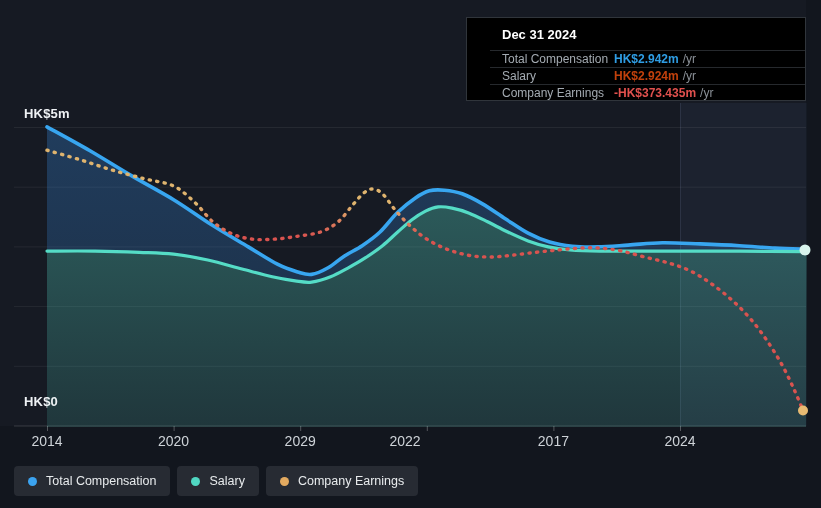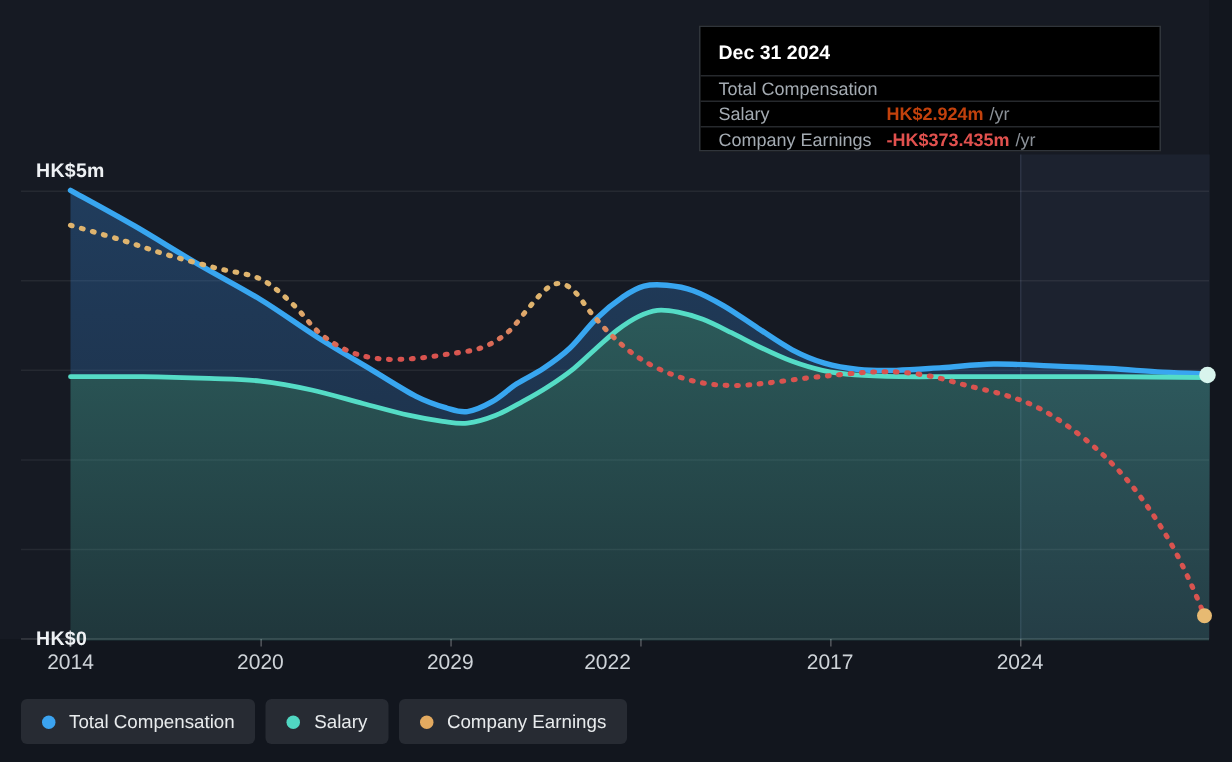--- a/index.html
+++ b/index.html
@@ -2,24 +2,24 @@
 <html><head>
 <meta charset="utf-8">
 <style>
   html,body{margin:0;padding:0;background:#12161e;width:821px;height:508px;overflow:hidden;
     font-family:"Liberation Sans",sans-serif;-webkit-font-smoothing:antialiased;}
   .stage{position:relative;width:821px;height:508px;}
   .plot-bg{position:absolute;left:0;top:0;width:806px;height:426px;background:#161a23;}
   #chart-svg{position:absolute;left:0;top:0;}
   .y-label{position:absolute;left:24px;color:#eef1f4;font-size:13px;font-weight:700;letter-spacing:.2px;}
   .y-top{top:106px;}
-  .y-zero{top:394px;margin-top:24px;}
+  .y-zero{top:394px;}
   #x-labels .xl{position:absolute;top:433px;transform:translateX(-50%);color:#ced3d8;font-size:14px;}
-  .tooltip{position:absolute;left:466px;top:17px;width:308px;height:84px;background:#000;
-    border:1px solid #30353b;box-sizing:border-box;z-index:5;}
+  .tooltip{position:absolute;left:466px;top:17px;width:340px;height:84px;background:#000;
+    border:1px solid #30353b;box-sizing:border-box;z-index:5;padding-left:23px;}
   .tt-header{height:32px;line-height:33px;padding-left:12px;color:#ffffff;font-size:13px;font-weight:700;}
   .tt-row{height:16px;line-height:16px;border-top:1px solid #26292d;display:grid;
     grid-template-columns:112px auto;padding-left:12px;font-size:12px;}
   .tt-label{color:#a4abb2;}
   .tt-value b{font-weight:700;font-style:normal;}
   .tt-value i{font-style:normal;color:#8b9198;margin-left:4px;}
   .legend{position:absolute;left:14px;top:466px;display:flex;gap:7px;}
   .chip{height:30px;background:#272b33;border-radius:4px;display:flex;align-items:center;
     gap:9px;padding:0 14px;color:#e8ebed;font-size:12.5px;cursor:pointer;}
   .dot{width:9px;height:9px;border-radius:50%;flex:0 0 auto;}
@@ -77,20 +77,21 @@
       <div class="xl" style="left: 300.2px;">2029</div>
       <div class="xl" style="left: 405px;">2022</div>
       <div class="xl" style="left: 553.4px;">2017</div>
       <div class="xl" style="left: 680px;">2024</div>
     </div>
 
   <div class="tooltip">
     <div class="tt-header">Dec 31 2024</div>
     <div class="tt-row">
       <span class="tt-label">Total Compensation</span>
+      <span class="tt-value"><b style="color: rgb(47, 157, 228);">HK$2.942m</b><i>/yr</i></span>
     </div>
     <div class="tt-row">
       <span class="tt-label">Salary</span>
       <span class="tt-value"><b style="color: #c2410c;">HK$2.924m</b><i>/yr</i></span>
     </div>
     <div class="tt-row">
       <span class="tt-label">Company Earnings</span>
       <span class="tt-value"><b style="color: rgb(225, 81, 78);">-HK$373.435m</b><i>/yr</i></span>
     </div>
   </div>

